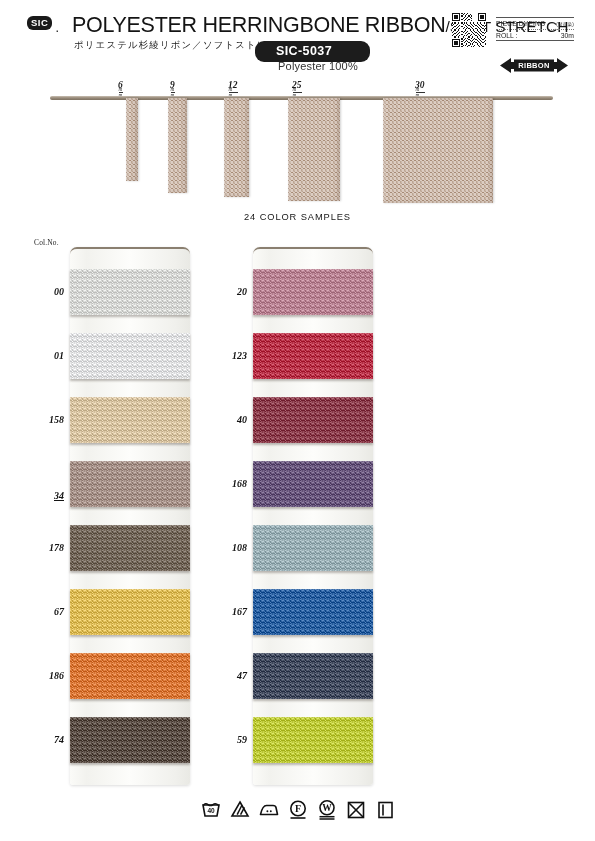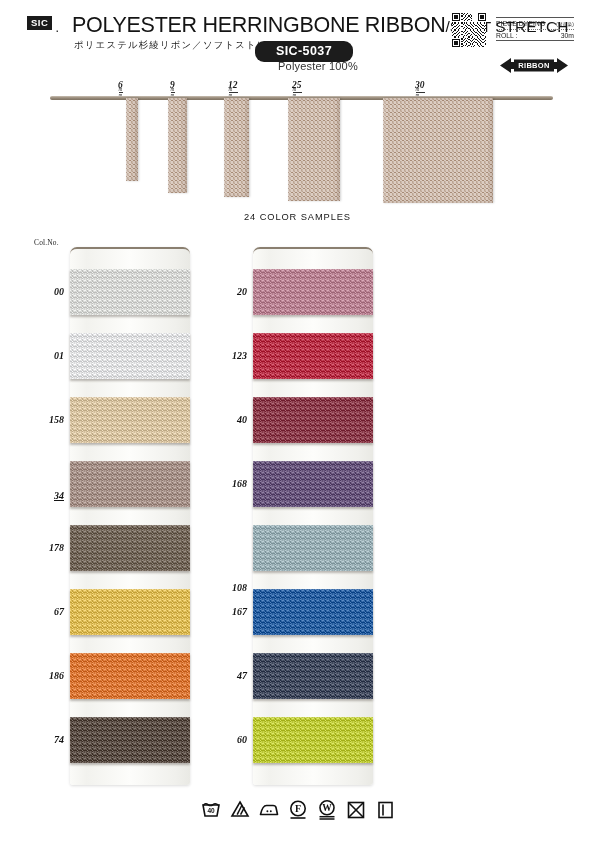--- a/index.html
+++ b/index.html
@@ -18,20 +18,21 @@
     height: 80px;
   }
   .logo-box {
     position: absolute; left: 27px; top: 16px;
     background: #1a1a1a; color: #fff;
     font-weight: bold; font-size: 9.5px;
     letter-spacing: 0.5px;
     padding: 2px 4px 2px 4px;
     line-height: 1;
     font-family: "Liberation Sans", sans-serif;
+    border-radius: 6px;
   }
   .logo-dot {
     position: absolute; left: 56px; top: 24px;
     font-size: 9px; color: #1a1a1a; font-weight: bold;
   }
   .title-main {
     position: absolute; left: 72px; top: 13px;
     font-size: 21.5px; font-weight: 400;
     color: #141414;
     letter-spacing: -0.3px;
@@ -47,21 +48,21 @@
     font-size: 9.4px; color: #222;
     letter-spacing: 1.2px;
     white-space: nowrap;
     font-family: "DejaVu Sans", sans-serif;
   }
   .code-badge {
     position: absolute; left: 255px; top: 41px;
     background: #1c1c1c; color: #fff;
     border-radius: 9px;
     font-size: 12.5px; font-weight: bold;
-    padding: 3px 21px 4px 21px;
+    padding: 3px 38px 4px 21px;
     letter-spacing: 0.4px;
   }
   .composition {
     position: absolute; left: 263px; top: 60px;
     font-size: 11px; color: #333;
     letter-spacing: 0.2px;
     width: 110px; text-align: center;
   }
 
   
@@ -494,27 +495,27 @@
       <div class="card"></div>
       <div class="swatch" style="top: 22px; background: rgb(200, 127, 149);"></div>
       <div class="swatch-num" style="top: 39px;">20</div>
       <div class="swatch" style="top: 86px; background: rgb(199, 20, 50);"></div>
       <div class="swatch-num" style="top: 103px;">123</div>
       <div class="swatch" style="top: 150px; background: rgb(139, 34, 54);"></div>
       <div class="swatch-num" style="top: 167px;">40</div>
       <div class="swatch" style="top: 214px; background: rgb(92, 68, 119);"></div>
       <div class="swatch-num" style="top: 231px;">168</div>
       <div class="swatch" style="top: 278px; background: rgb(157, 186, 194);"></div>
-      <div class="swatch-num" style="top: 295px; margin-top: 40px;">108</div>
+      <div class="swatch-num" style="top: 295px;">108</div>
       <div class="swatch" style="top: 342px; background: rgb(10, 82, 168);"></div>
       <div class="swatch-num" style="top: 359px;">167</div>
       <div class="swatch" style="top: 406px; background: rgb(43, 54, 80);"></div>
       <div class="swatch-num" style="top: 423px;">47</div>
       <div class="swatch" style="top: 470px; background: rgb(204, 221, 28);"></div>
-      <div class="swatch-num" style="top: 487px;">60</div>
+      <div class="swatch-num" style="top: 487px;">59</div>
     </div>
   </div>
 
 <div class="care-row">
   <span class="care-icon">
     <svg width="22" height="22" viewBox="0 0 22 22">
       <path d="M3 7 L19 7 L17 18 L5 18 Z" fill="none" stroke="#111" stroke-width="1.6"></path>
       <path d="M3.5 7.3 Q5.5 4.6 8 6.6 Q10.5 8.6 13 6.6 Q15.5 4.6 18.5 7.3" fill="none" stroke="#111" stroke-width="1.5"></path>
       <text x="11" y="15" font-family="Liberation Sans, sans-serif" font-size="6.5" font-weight="bold" fill="#111" text-anchor="middle">40</text>
     </svg>

